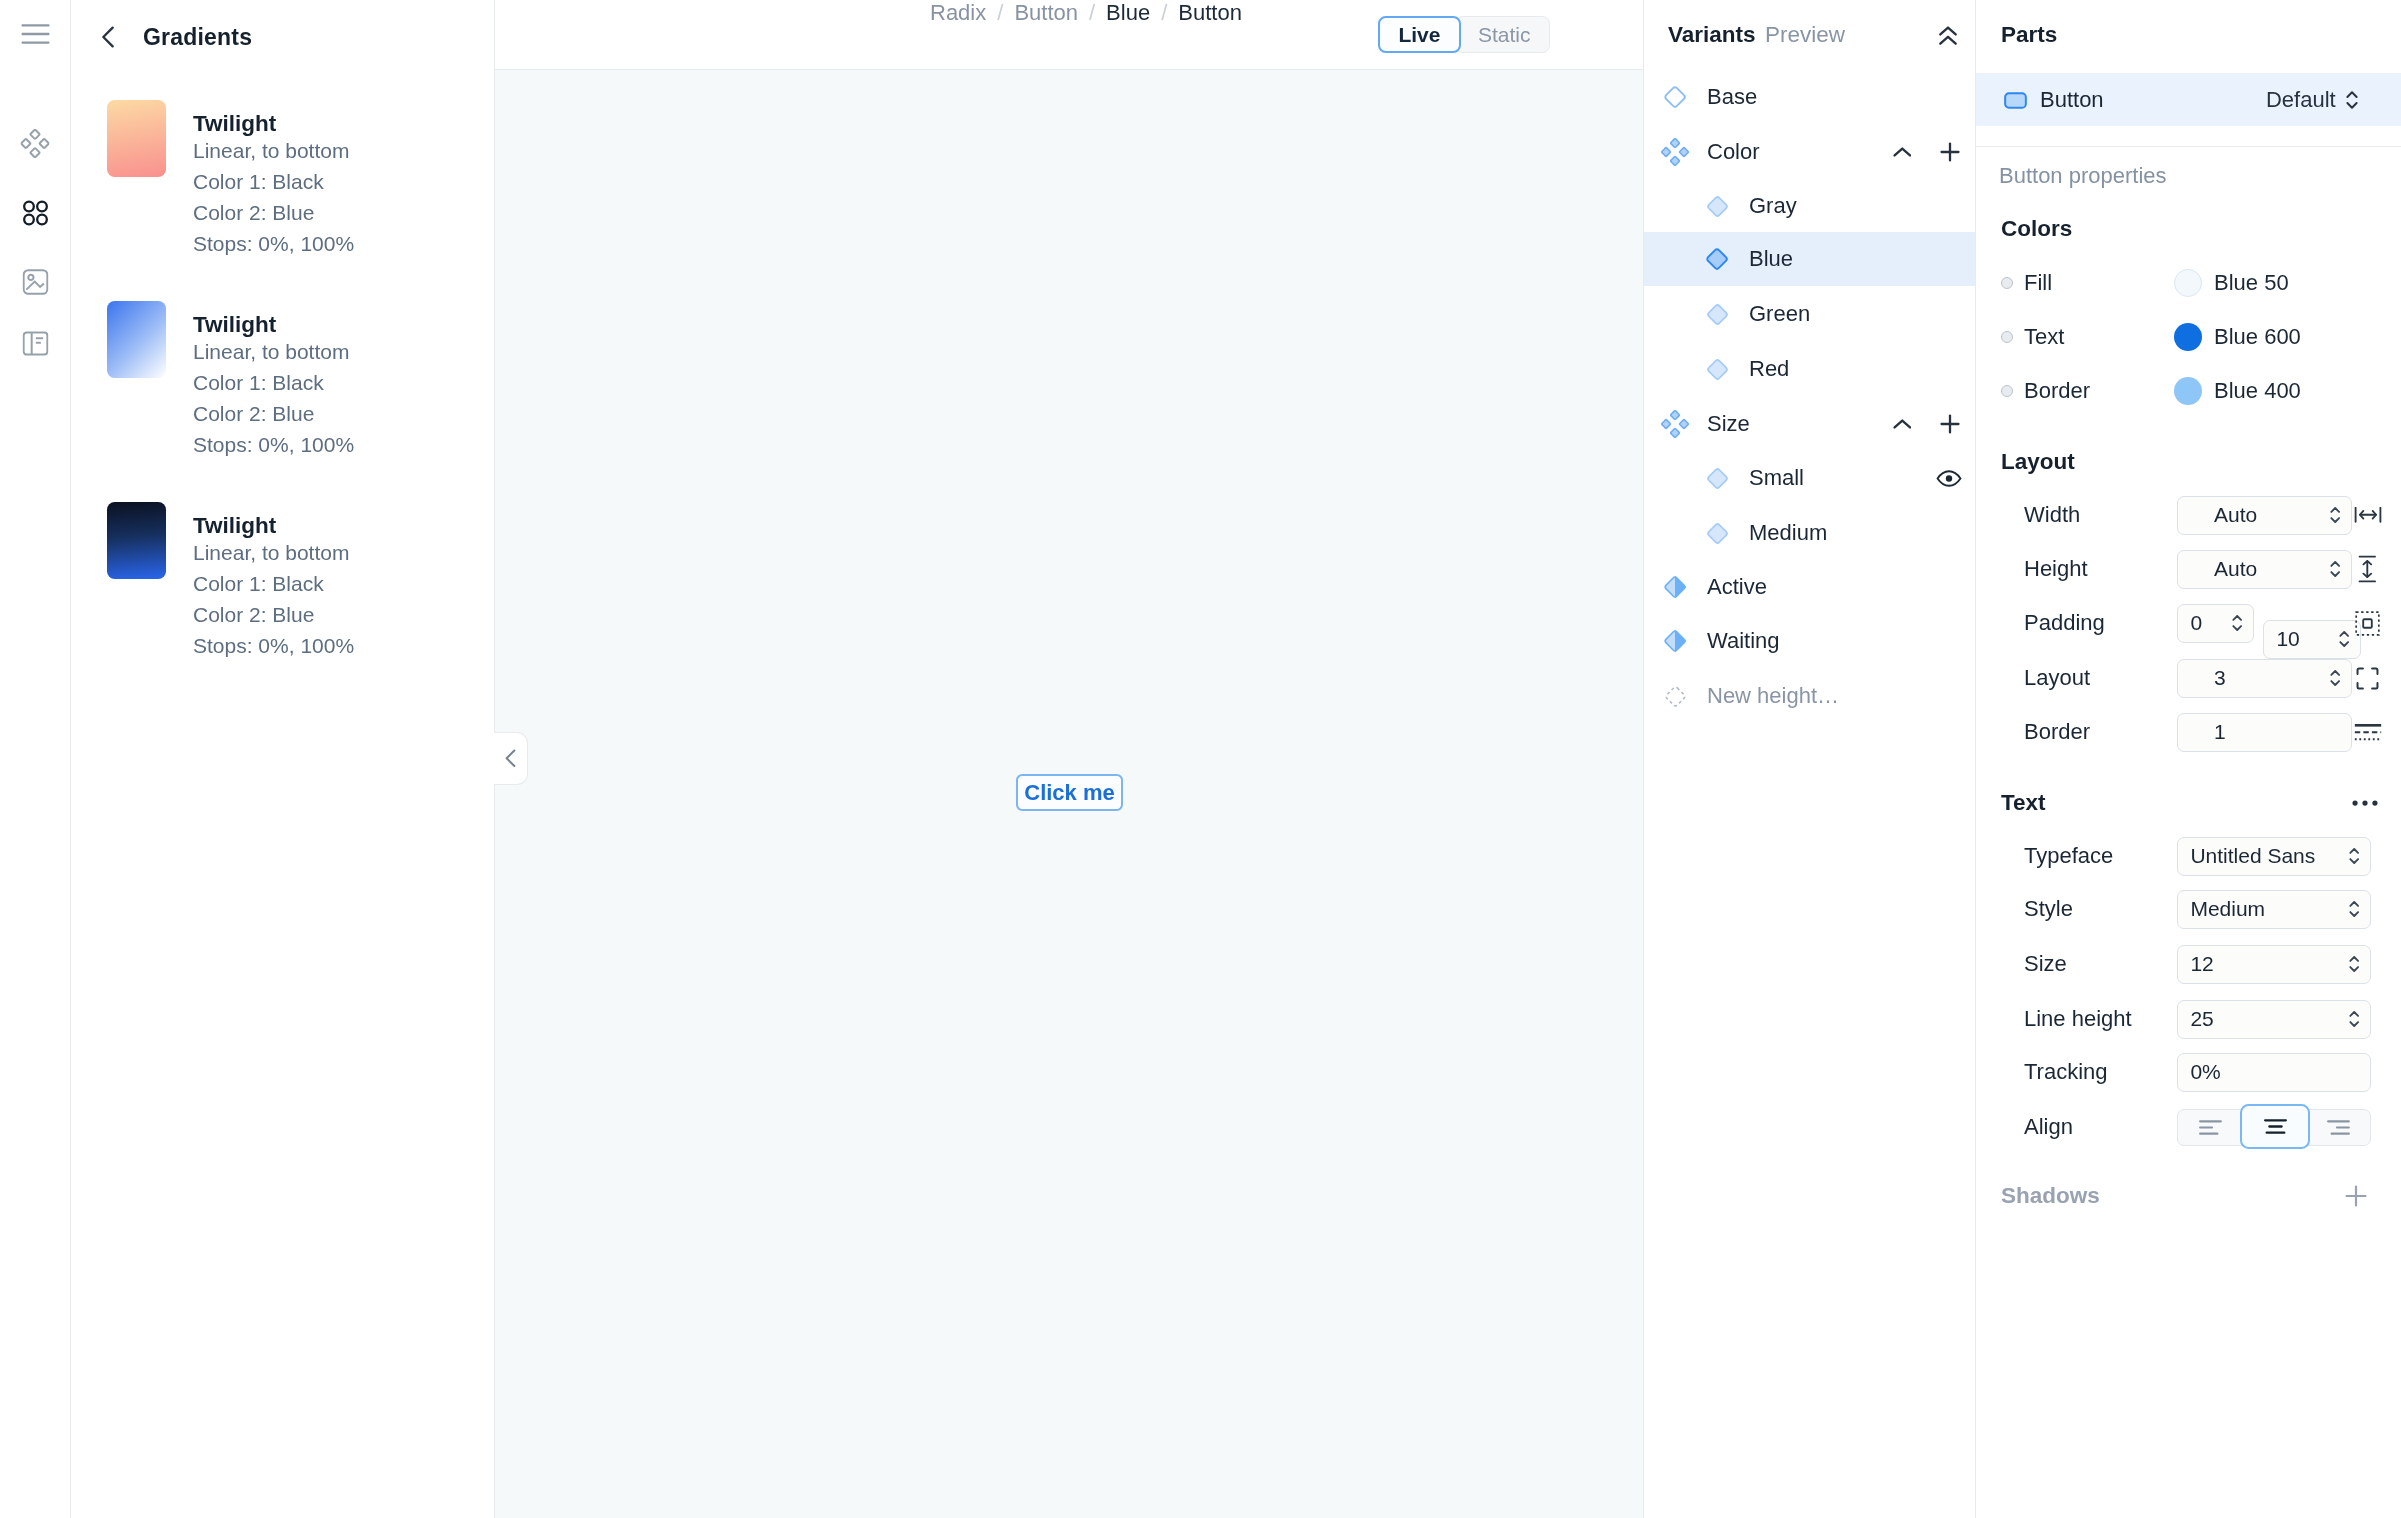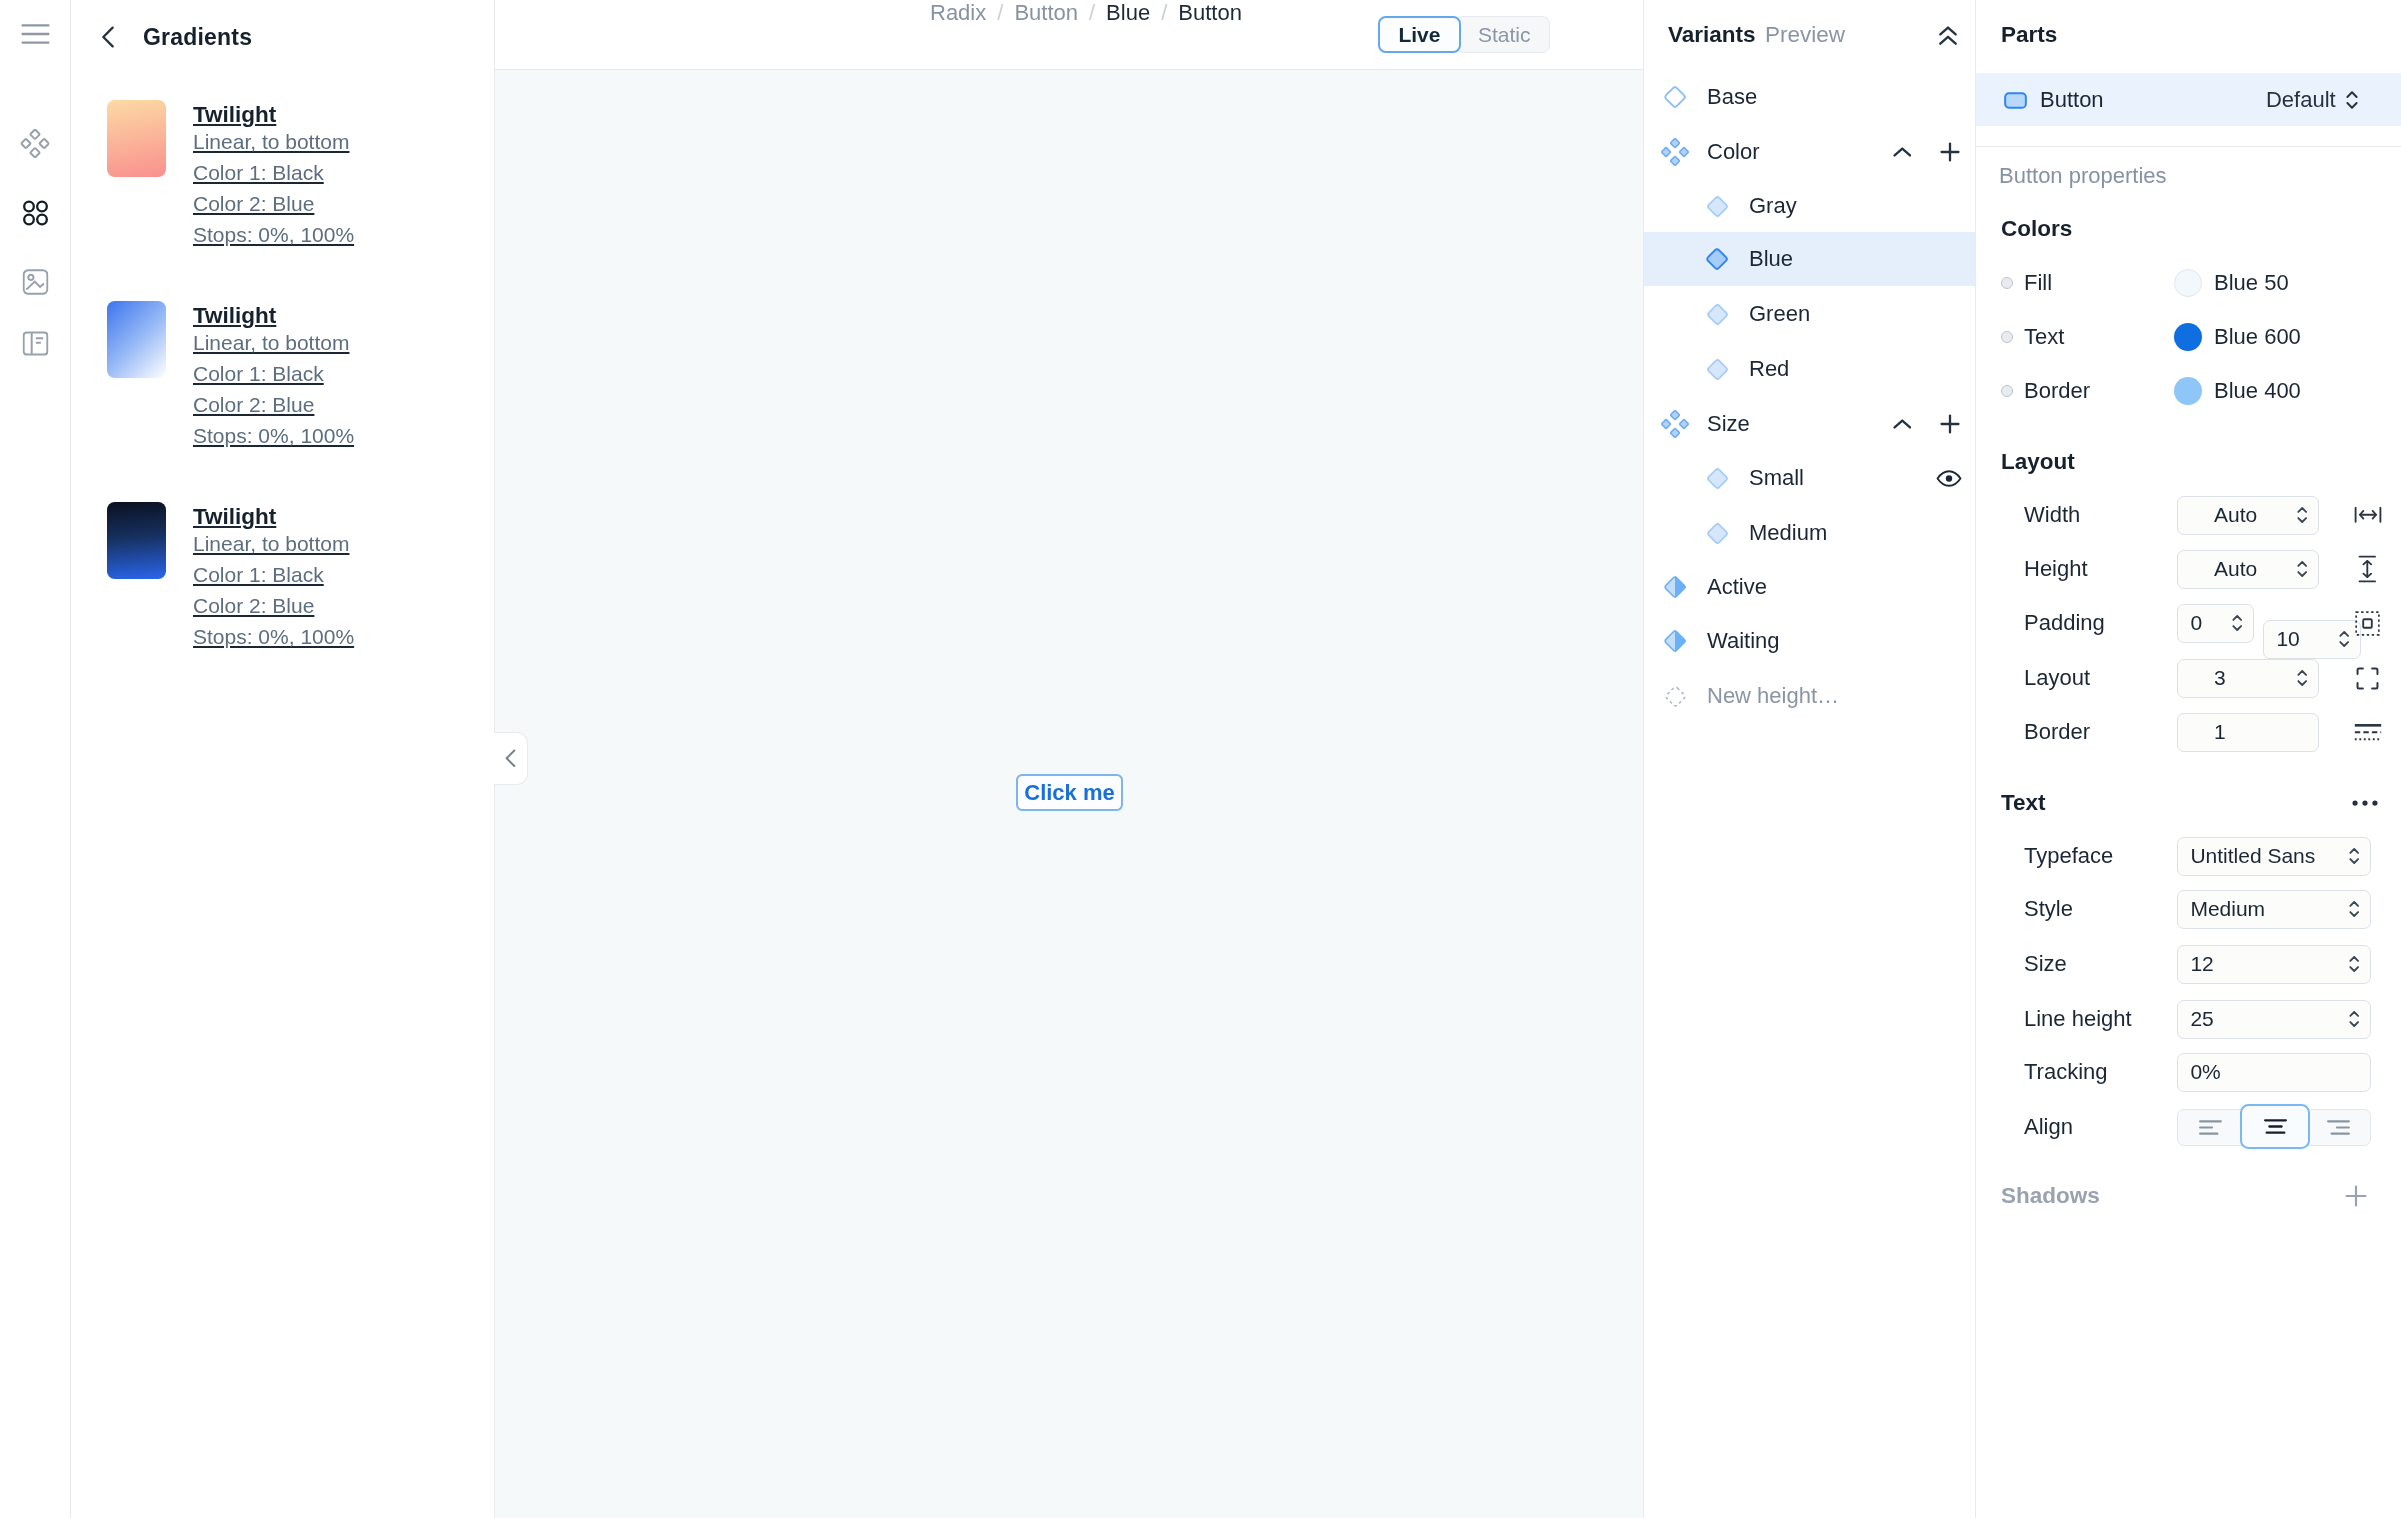--- a/index.html
+++ b/index.html
@@ -11,21 +11,21 @@
   #iconbar { position:absolute; left:0; top:0; width:71px; height:1518px; background:#fff; border-right:1.5px solid #e8ebee; }
   .railbtn { position:absolute; left:50%; transform:translateX(-50%); width:43px; height:43px; display:flex; align-items:center; justify-content:center; background:none; border:none; cursor:pointer; }
 
   
   #gradients { position:absolute; left:71px; top:0; width:424px; height:1518px; background:#fff; border-right:1.5px solid #e8ebee; }
   #gradients .hdr { position:absolute; left:0; top:15.5px; height:43px; display:flex; align-items:center; }
   #gradients .backbtn { width:34px; height:34px; margin-left:20px; background:none; border:none; display:flex; align-items:center; justify-content:center; cursor:pointer; }
   #gradients .hdr h1 { font-size:23px; font-weight:700; color:#16212e; letter-spacing:0.2px; margin-left:18px; }
   .gitem { position:absolute; left:0; width:424px; height:186px; }
   .gswatch { position:absolute; left:36px; top:0; width:59px; height:77px; border-radius:7.7px; }
-  .ginfo { position:absolute; left:122px; top:3px;text-decoration:underline; }
+  .ginfo { position:absolute; left:122px; top:12px; }
   .gname { font-size:22.5px; font-weight:700; color:#16212e; line-height:22.5px; margin-top:0.8px; }
   .gline { font-size:21px; color:#5d6e80; line-height:31px; }
   .gline:first-of-type { margin-top:14.7px; }
 
   
   #canvascol { position:absolute; left:495px; top:0; width:1148px; height:1518px; }
   #topbar { position:absolute; left:0; top:0; width:100%; height:70px; background:#fff; border-bottom:1.5px solid #e8ebee; }
   #breadcrumb { position:absolute; left:435px; top:0; height:70px; display:flex; align-items:flex-start; font-size:22px; }
   #breadcrumb .crumb { color:#8793a3; }
   #breadcrumb .crumb.current { color:#1d2a38; }
@@ -67,21 +67,21 @@
   .prow { position:absolute; left:0; width:426px; height:54px; }
   .plabel { position:absolute; left:48px; top:0; height:54px; display:flex; align-items:center; font-size:22px; color:#1b2735; }
   .psub { position:absolute; left:23px; top:149px; width:403px; height:54px; display:flex; align-items:center; font-size:22px; color:#8492a3; }
   .phead { position:absolute; left:25px; width:387px; height:54px; display:flex; align-items:center; font-size:22.5px; font-weight:700; color:#16212e; }
   .dot { position:absolute; left:25px; top:21px; width:12.4px; height:12.4px; border-radius:50%; background:#e8ebef; border:1.5px solid #bcc4cd; }
   .cswatch { position:absolute; left:198px; top:13px; width:28px; height:28px; border-radius:50%; }
   .cswatch.ring { border:1.5px solid #dde6ef; }
   .cvalue { position:absolute; left:238px; top:0; height:54px; display:flex; align-items:center; font-size:22px; color:#1b2735; }
   .pinput { position:absolute; top:7.7px; height:39px; background:#fcfcfa; border:1.5px solid #dce1e7; border-radius:7px; display:flex; align-items:center; font-size:21px; color:#1b2735; padding-left:12.4px; cursor:text; }
   .pinput .stepper { position:absolute; right:9.3px; top:50%; transform:translateY(-50%); }
-  .in-main { left:201px; width:142px;padding-left:36px; }
+  .in-main { left:201px; width:175px;padding-left:36px; }
   .in-a { left:201px; width:77px; }
   .in-b { left:287px; width:98px;margin-top:16px; }
   .in-wide { left:201px; width:194px;text-align:right; }
   .ticon { position:absolute; left:376px; top:0; width:31px; height:54px; display:flex; align-items:center; justify-content:center; }
   #alignctl { position:absolute; left:201px; top:8.5px; width:194px; height:37px; background:#f8f9fb; border:1.5px solid #e3e6ea; border-radius:7px; display:flex; }
   .acell { flex:1; display:flex; align-items:center; justify-content:center; background:none; border:none; cursor:pointer; }
   #align-center-box { position:absolute; left:62px; top:-5.4px; width:70px; height:45px; background:#f9fcff; border:2.3px solid #7ab8f3; border-radius:8.5px; display:flex; align-items:center; justify-content:center; cursor:pointer; }
   #shadows-add { position:absolute; left:363px; top:10px; width:34px; height:34px; background:none; border:none; cursor:pointer; display:flex; align-items:center; justify-content:center; }
   .phead.mutedh { color:#98a2b0; }
 

